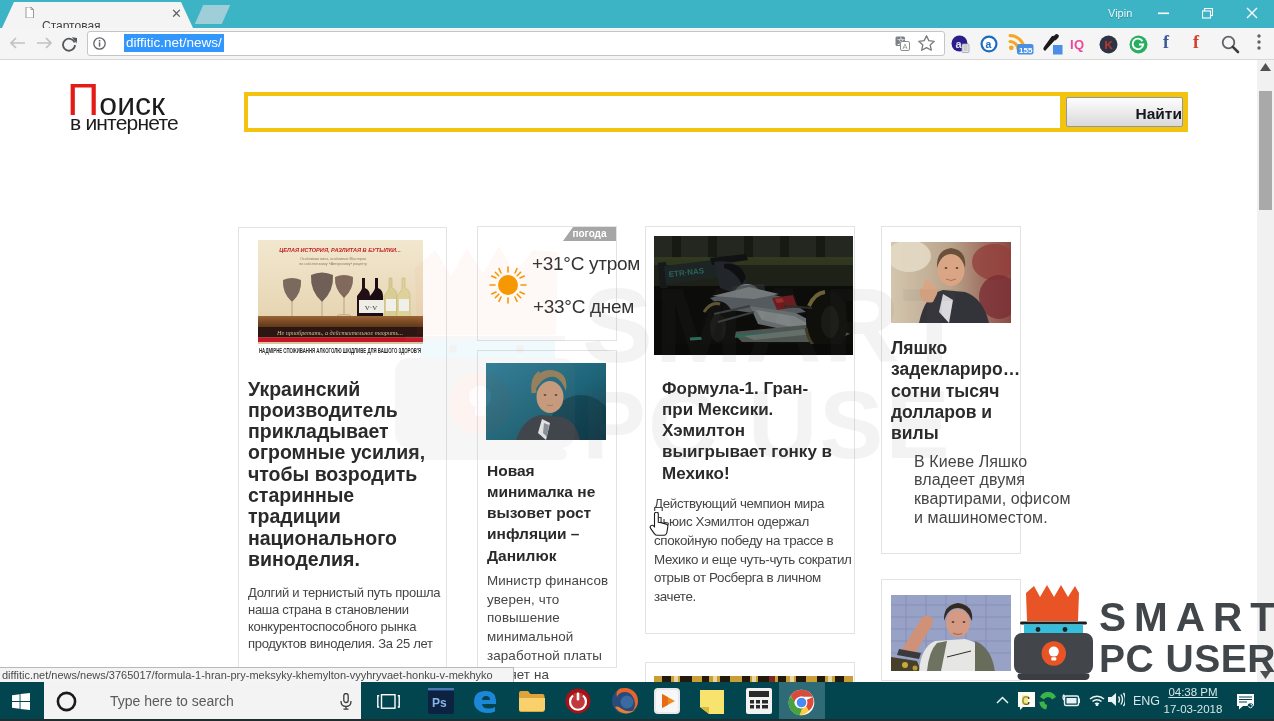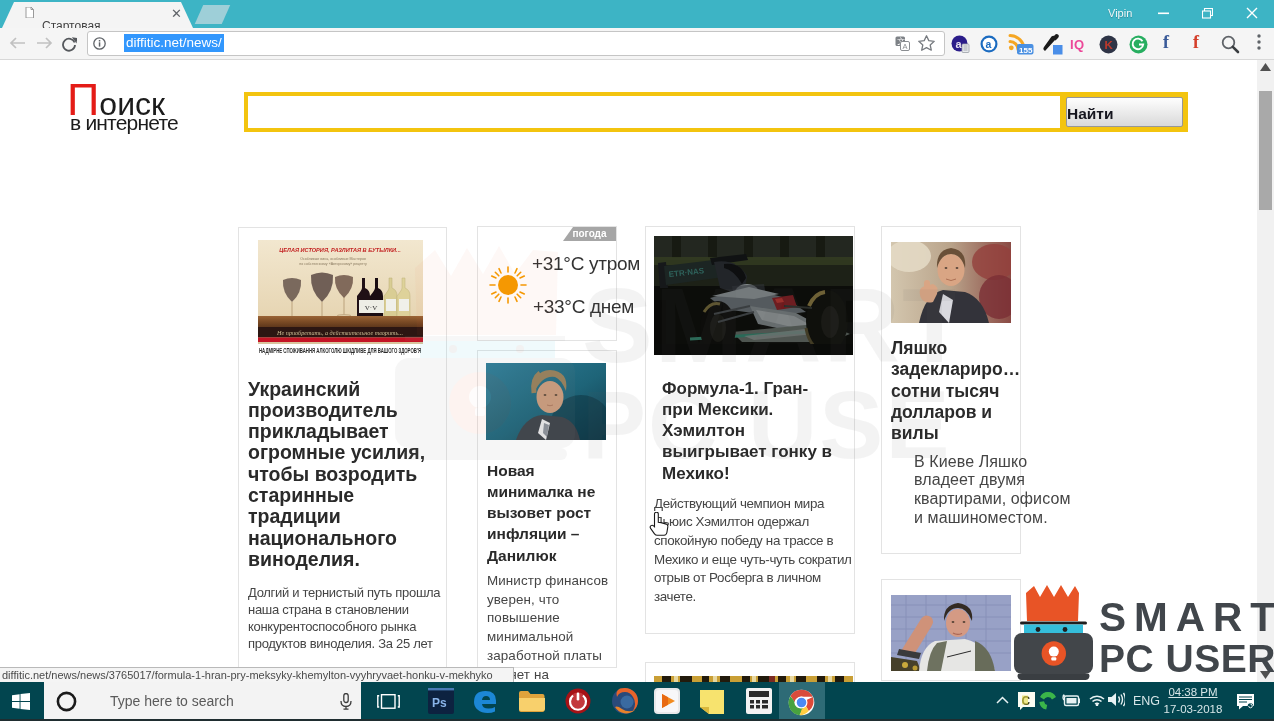--- a/index.html
+++ b/index.html
@@ -18,21 +18,21 @@
 
 #page{left:0;top:60px;width:1274px;height:622px;background:#fff;}
 
 #lg1{left:67px;top:77px;font-size:45px;line-height:1;color:#1c1c1c;}
 .lgP{color:#e41c17;}
 .lgRest{font-size:32px;}
 #lg2{left:70px;top:111px;font-size:21px;color:#1c1c1c;letter-spacing:-0.8px;}
 
 #sframe{left:244px;top:92px;width:944px;height:40px;background:#f3c40f;}
 #sinput{left:248px;top:96px;width:812px;height:32px;background:#fff;}
-#sbtn{left:1066px;top:97px;width:117px;height:30px;background:linear-gradient(#fefefe,#d9d9d9);border:1px solid #979797;border-radius:2px;box-sizing:border-box;font-size:15.5px;font-weight:bold;color:#16161f;text-align:left;line-height:31px;}
+#sbtn{left:1066px;top:97px;width:117px;height:30px;background:linear-gradient(#fefefe,#d9d9d9);border:1px solid #979797;border-radius:2px;box-sizing:border-box;font-size:15.5px;font-weight:bold;color:#16161f;text-align:right;line-height:31px;}
 
 .card{background:#fff;border:1px solid #e3e3e3;box-sizing:border-box;}
 .h{font-weight:bold;font-size:17.5px;line-height:21.3px;color:#2a2a2a;white-space:nowrap;}
 .p{font-size:13px;line-height:18.7px;color:#454545;white-space:nowrap;letter-spacing:0.1px;}
 
 #status{left:0;top:667px;width:514px;height:15px;background:#f4f4f4;border:1px solid #b9b9b9;border-left:none;border-bottom:none;box-sizing:border-box;font-size:11px;color:#4a4a4a;line-height:14px;padding-left:2px;}
 
 #taskbar{left:0;top:682px;width:1274px;height:39px;background:#02454f;}
 #tsearch{left:44px;top:682px;width:317px;height:39px;background:#f3f3f3;}
 #tsearch span{position:absolute;left:42px;top:11px;font-size:14px;color:#5a5a5a;margin-left:24px;}

